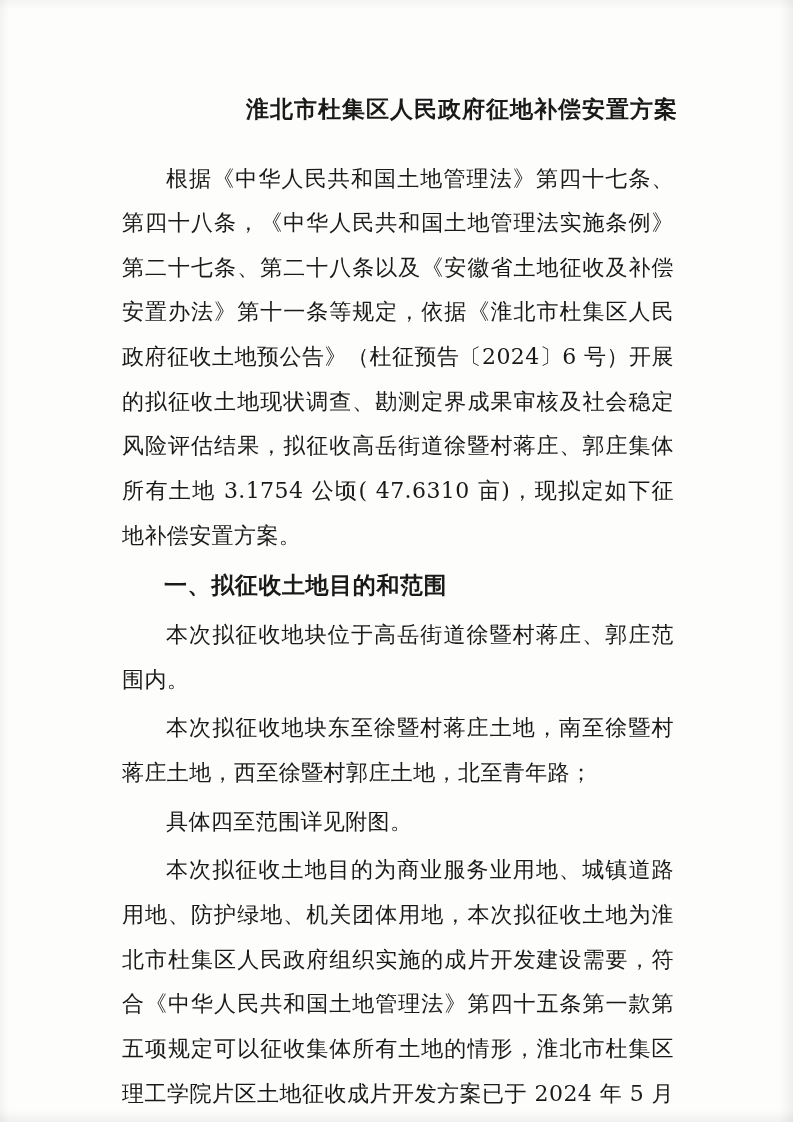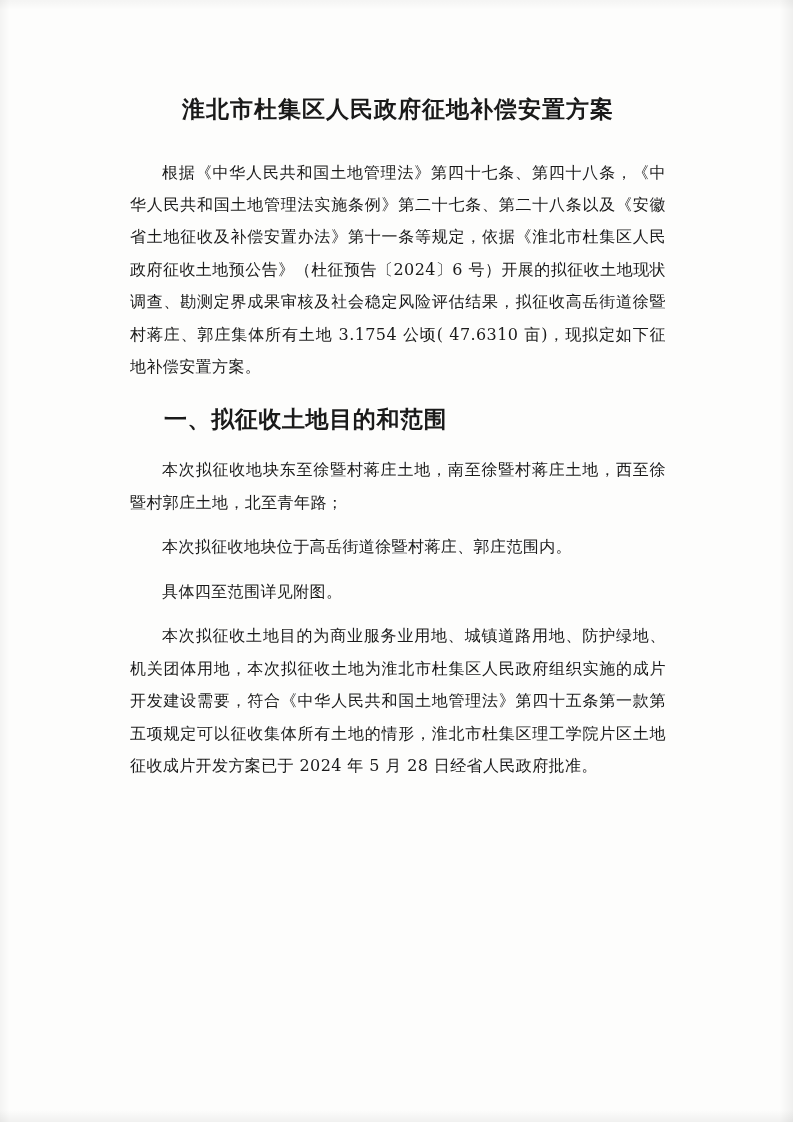--- a/index.html
+++ b/index.html
@@ -26,30 +26,30 @@
   }
   .page-inner {
     position: absolute;
     left: 118px;
     top: 92px;
     width: 560px;
   }
   .doc-title {
     font-size: 23px;
     font-weight: bold;
-    text-align: center;
+    text-align: right;
     letter-spacing: 1px;
     margin: 0 0 30px 0;
     line-height: 1.5;
     font-family: "DejaVu Sans", "Liberation Sans", sans-serif;
   }
   p.body-para {
-    font-size: 16px;
+    font-size: 22px;
     line-height: 2.03;
-    margin: 12px;
+    margin: 4px;
     text-align: justify;
     text-justify: inter-ideograph;
     text-indent: 2em;
     letter-spacing: 0.4px;
   }
   p.section-heading {
     font-size: 23px;
     line-height: 2.03;
     margin: 0;
     text-indent: 2em;
@@ -101,18 +101,18 @@
   <div class="edge-shadow-top"></div>
   <div class="edge-shadow-left"></div>
   <div class="edge-shadow-right"></div>
   <div class="edge-shadow-bottom"></div>
 
   <div class="page-inner">
     <h1 class="doc-title">淮北市杜集区人民政府征地补偿安置方案</h1>
 
     <p class="body-para">根据《中华人民共和国土地管理法》第四十七条、第四十八条，《中华人民共和国土地管理法实施条例》第二十七条、第二十八条以及《安徽省土地征收及补偿安置办法》第十一条等规定，依据《淮北市杜集区人民政府征收土地预公告》（杜征预告〔2024〕6 号）开展的拟征收土地现状调查、勘测定界成果审核及社会稳定风险评估结果，拟征收高岳街道徐暨村蒋庄、郭庄集体所有土地 3.1754 公顷( 47.6310 亩)，现拟定如下征地补偿安置方案。</p>
     <p class="section-heading">一、拟征收土地目的和范围</p>
+    <p class="body-para">本次拟征收地块位于高岳街道徐暨村蒋庄、郭庄范围内。</p>
     <p class="body-para">本次拟征收地块东至徐暨村蒋庄土地，南至徐暨村蒋庄土地，西至徐暨村郭庄土地，北至青年路；</p>
-    <p class="body-para">本次拟征收地块位于高岳街道徐暨村蒋庄、郭庄范围内。</p>
     <p class="body-para">具体四至范围详见附图。</p>
     <p class="body-para">本次拟征收土地目的为商业服务业用地、城镇道路用地、防护绿地、机关团体用地，本次拟征收土地为淮北市杜集区人民政府组织实施的成片开发建设需要，符合《中华人民共和国土地管理法》第四十五条第一款第五项规定可以征收集体所有土地的情形，淮北市杜集区理工学院片区土地征收成片开发方案已于 2024 年 5 月 28 日经省人民政府批准。</p>
   </div>
 </div>
 
 </body></html>

